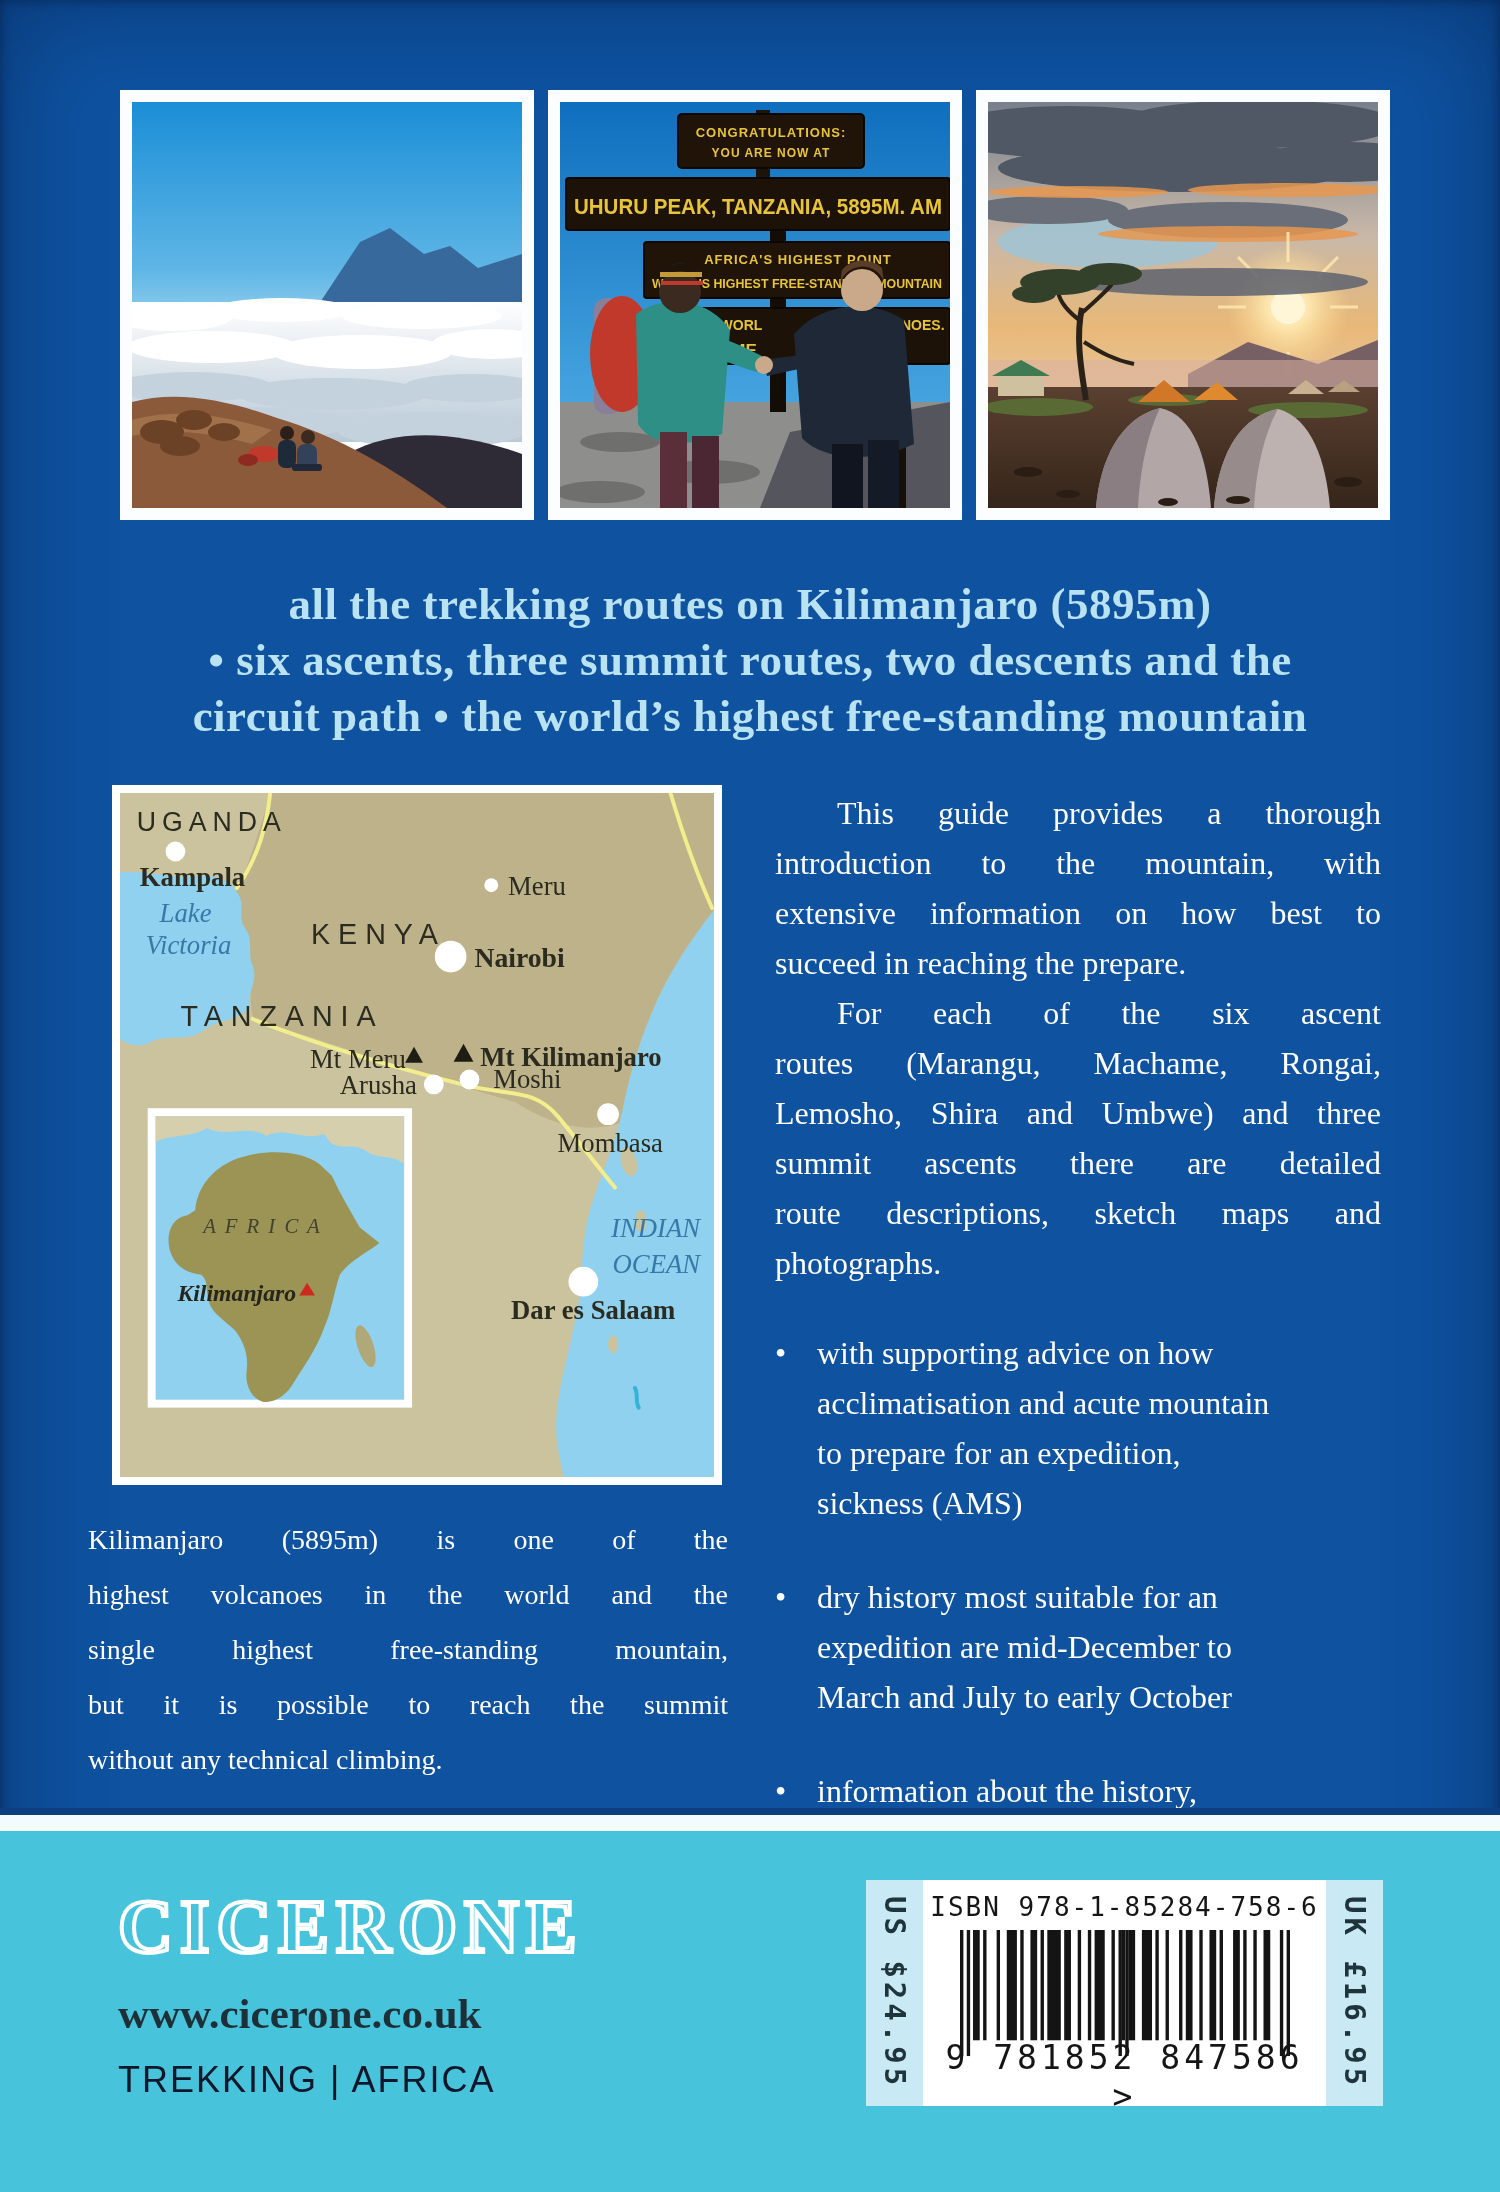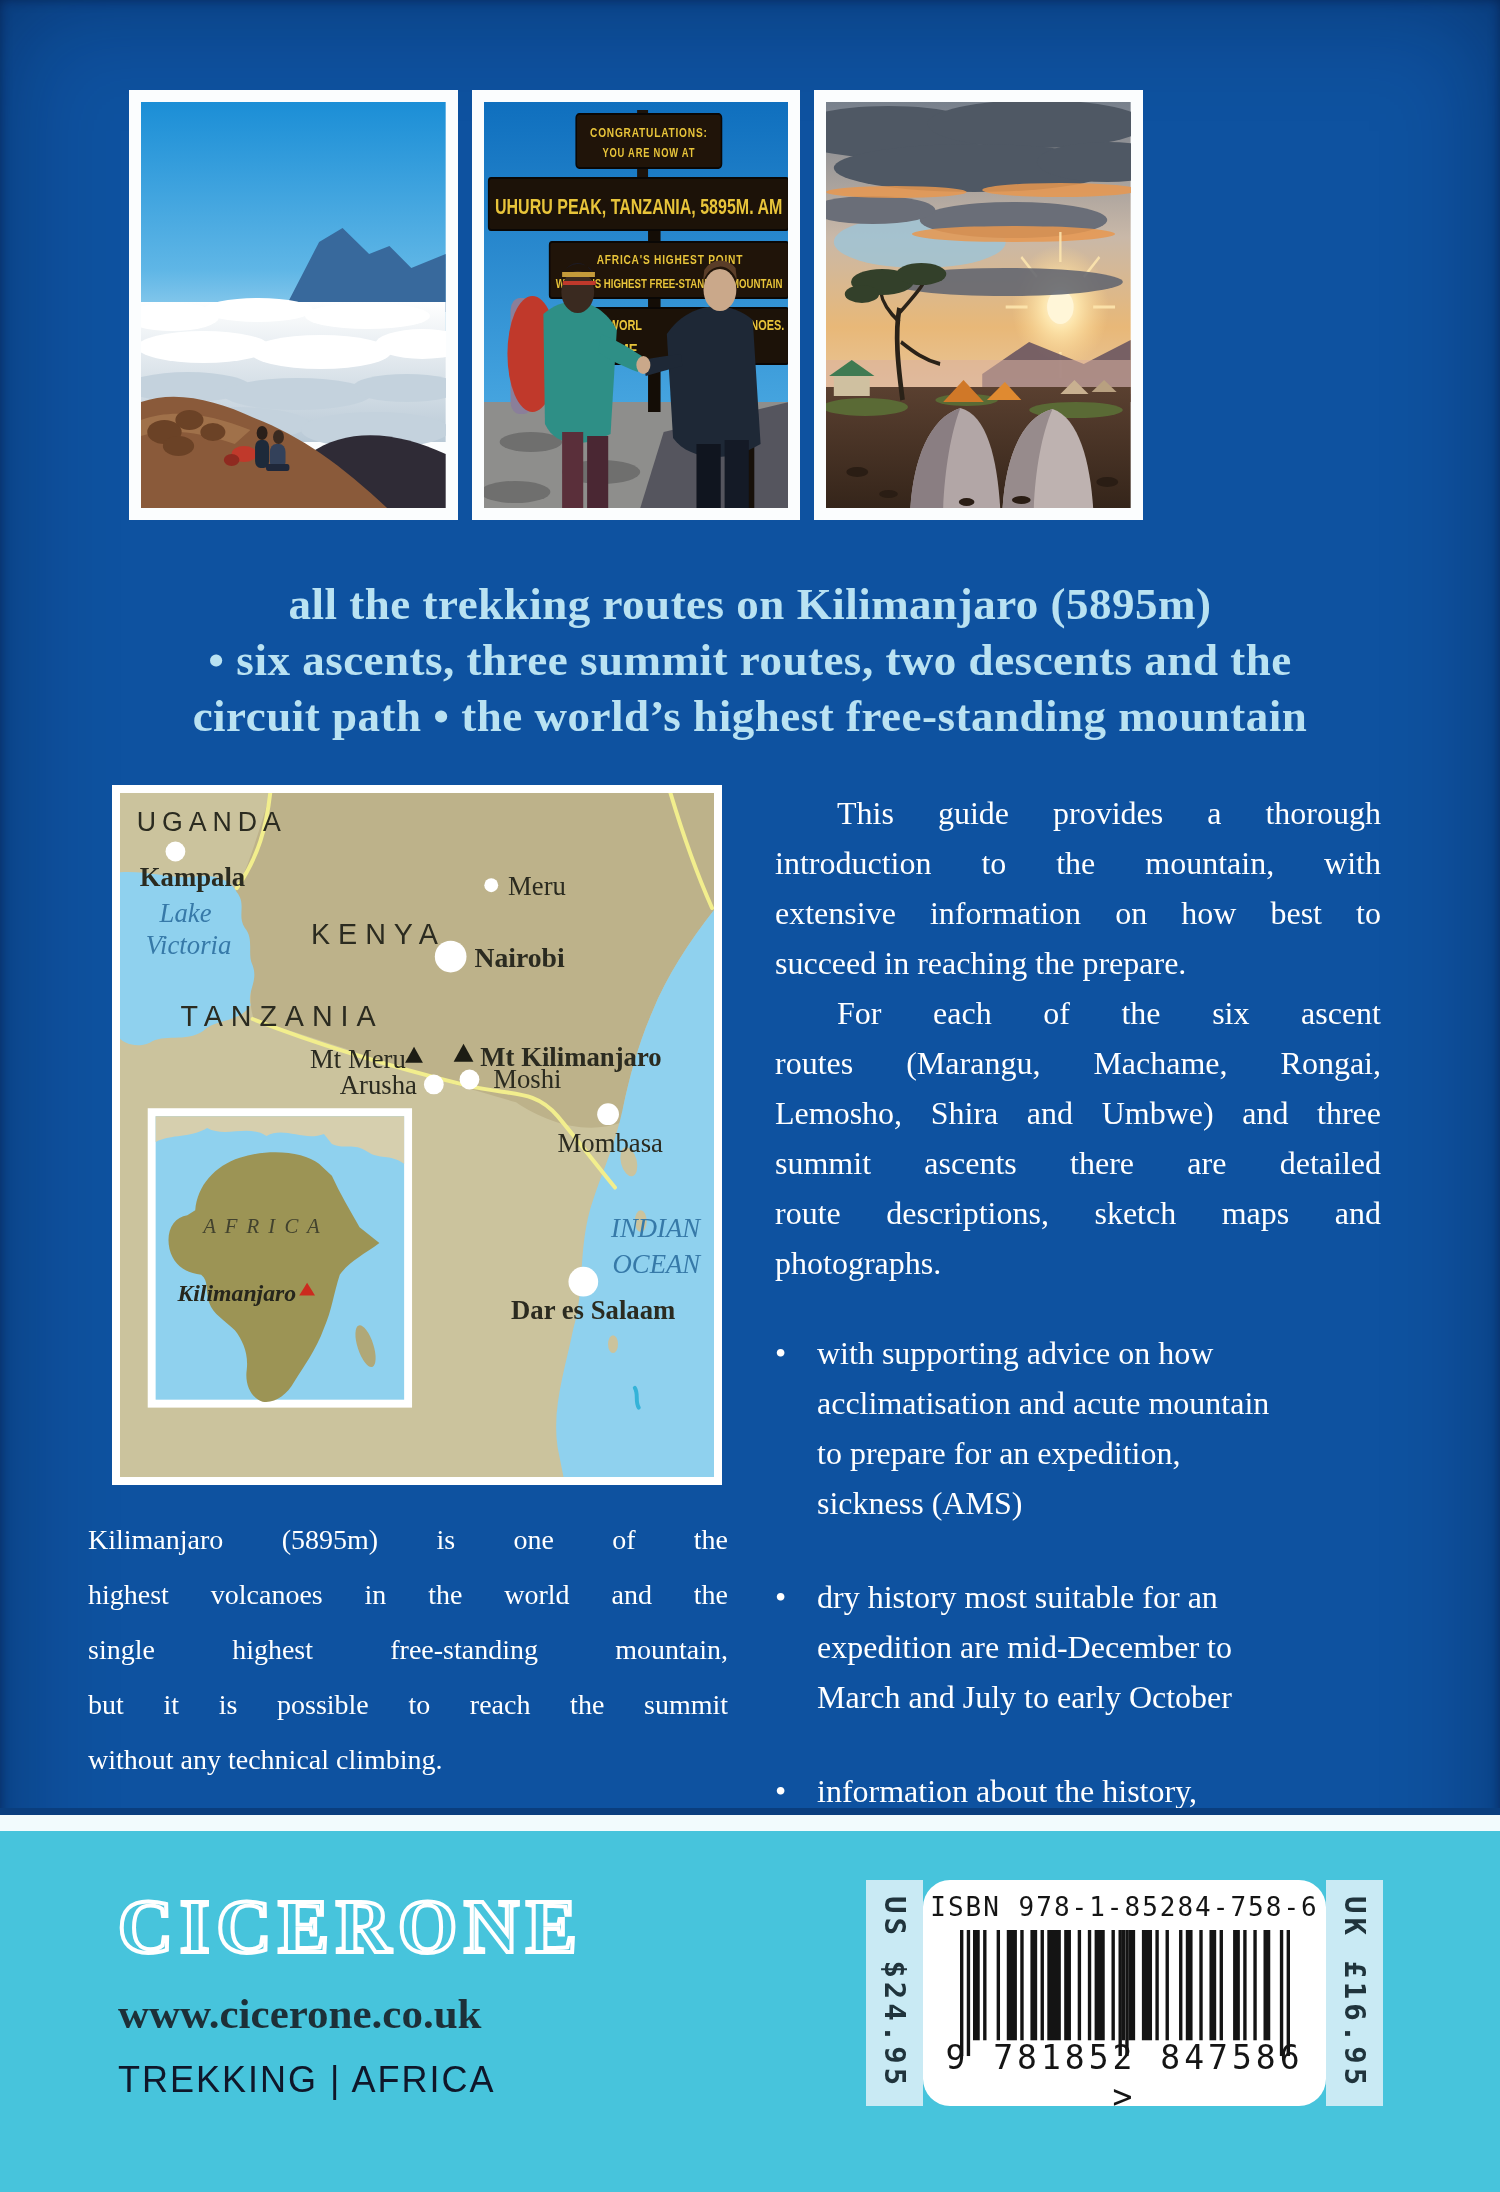--- a/index.html
+++ b/index.html
@@ -4,21 +4,21 @@
 <style>
   html,body{margin:0;padding:0;}
   body{
     width:1500px;height:2192px;position:relative;overflow:hidden;
     background:#0e52a0;
     font-family:"Liberation Serif",serif;
   }
   .vignette{position:absolute;inset:0;pointer-events:none;
     box-shadow:inset 0 0 110px rgba(0,10,40,.38), inset 0 0 12px rgba(0,10,40,.45);}
   
-  .photos{position:absolute;left:129px;top:90px;width:1014px;height:430px;display:flex;gap:14px;}
+  .photos{position:absolute;left:120px;top:90px;width:1270px;height:430px;display:flex;gap:14px;}
   .photo{background:#fbfdfe;padding:12px;flex:1 1 0;box-sizing:border-box;}
   .photo svg{display:block;width:100%;height:100%;}
   
   .headline{position:absolute;left:0;top:576px;width:1500px;text-align:center;
     color:#b9e2f2;font-weight:700;font-size:45px;line-height:56px;letter-spacing:.5px;}
   
   .map{position:absolute;left:112px;top:785px;width:610px;height:700px;background:#fff;
     box-sizing:border-box;padding:8px;text-align:right;}
   .map svg{display:block;width:100%;height:100%;}
   
@@ -42,21 +42,21 @@
     font-weight:700;font-size:76px;letter-spacing:7px;color:transparent;
     -webkit-text-stroke:4px #ffffff;}
   .website{position:absolute;left:118px;top:158px;font-weight:700;font-size:43px;color:#1d3038;}
   .category{position:absolute;left:118px;top:228px;font-family:"Liberation Sans",sans-serif;
     font-size:36px;letter-spacing:2px;color:#0f172a;text-align:center;}
   
   .barcode{position:absolute;left:866px;top:49px;width:517px;height:226px;display:flex;}
   .price-strip{width:57px;background:#c9eaf4;display:flex;align-items:center;justify-content:center;
     writing-mode:vertical-rl;font-family:"DejaVu Sans Mono",monospace;font-weight:700;
     font-size:29px;color:#20343c;letter-spacing:4px;}
-  .bc-center{width:403px;background:#ffffff;text-align:center;box-sizing:border-box;padding-top:12px;border-radius:27px;}
+  .bc-center{width:403px;background:#ffffff;text-align:center;box-sizing:border-box;padding-top:12px;}
   .isbn{font-family:"DejaVu Sans Mono",monospace;font-size:26px;letter-spacing:2px;color:#151515;}
   .bars{width:330px;height:128px;margin:8px auto 0 auto;display:block;}
   .bc-digits{font-family:"DejaVu Sans Mono",monospace;font-size:33px;letter-spacing:4px;
     color:#151515;margin-top:-20px;position:relative;}
 </style>
 </head>
 <body>
 
 <div class="vignette"></div>
 

